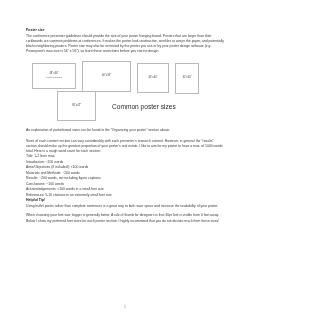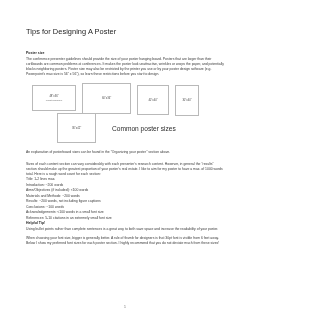--- a/index.html
+++ b/index.html
@@ -113,21 +113,20 @@
     text-align: center;
     font-size: 3.4px;
     color: #666;
   }
 </style>
 </head>
 <body>
 
 <div class="page">
 
-  <h1 class="doc-title">Tips for Designing A Poster</h1>
 
   <div class="section-heading">Poster size</div>
   <p class="body-text">The conference presenter guidelines should provide the size of your poster hanging board. Posters that are larger than their corkboards are common problems at conferences. It makes the poster look unattractive, wrinkles or warps the paper, and potentially blocks neighboring posters. Poster size may also be restricted by the printer you use or by your poster design software (e.g. Powerpoint's max size is 56" x 56"), so learn these restrictions before you start to design.</p>
 
   <div class="diagram">
     <div class="poster-box box-1">
       <span class="dim">48"x36"</span>
       <span class="note">(most common)</span>
     </div>
     <div class="poster-box box-2">

